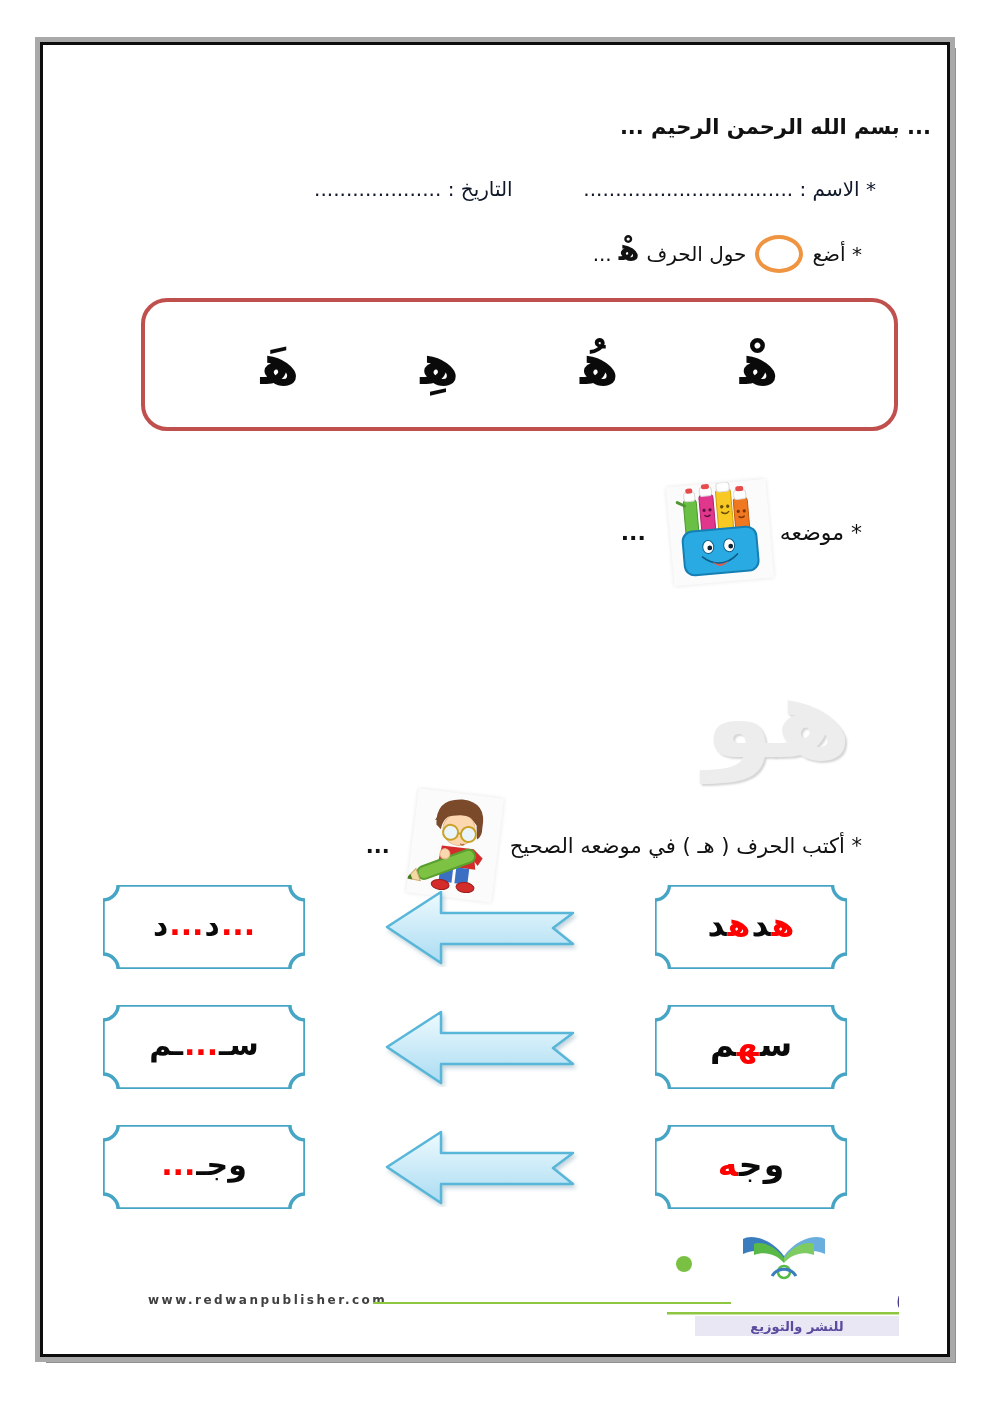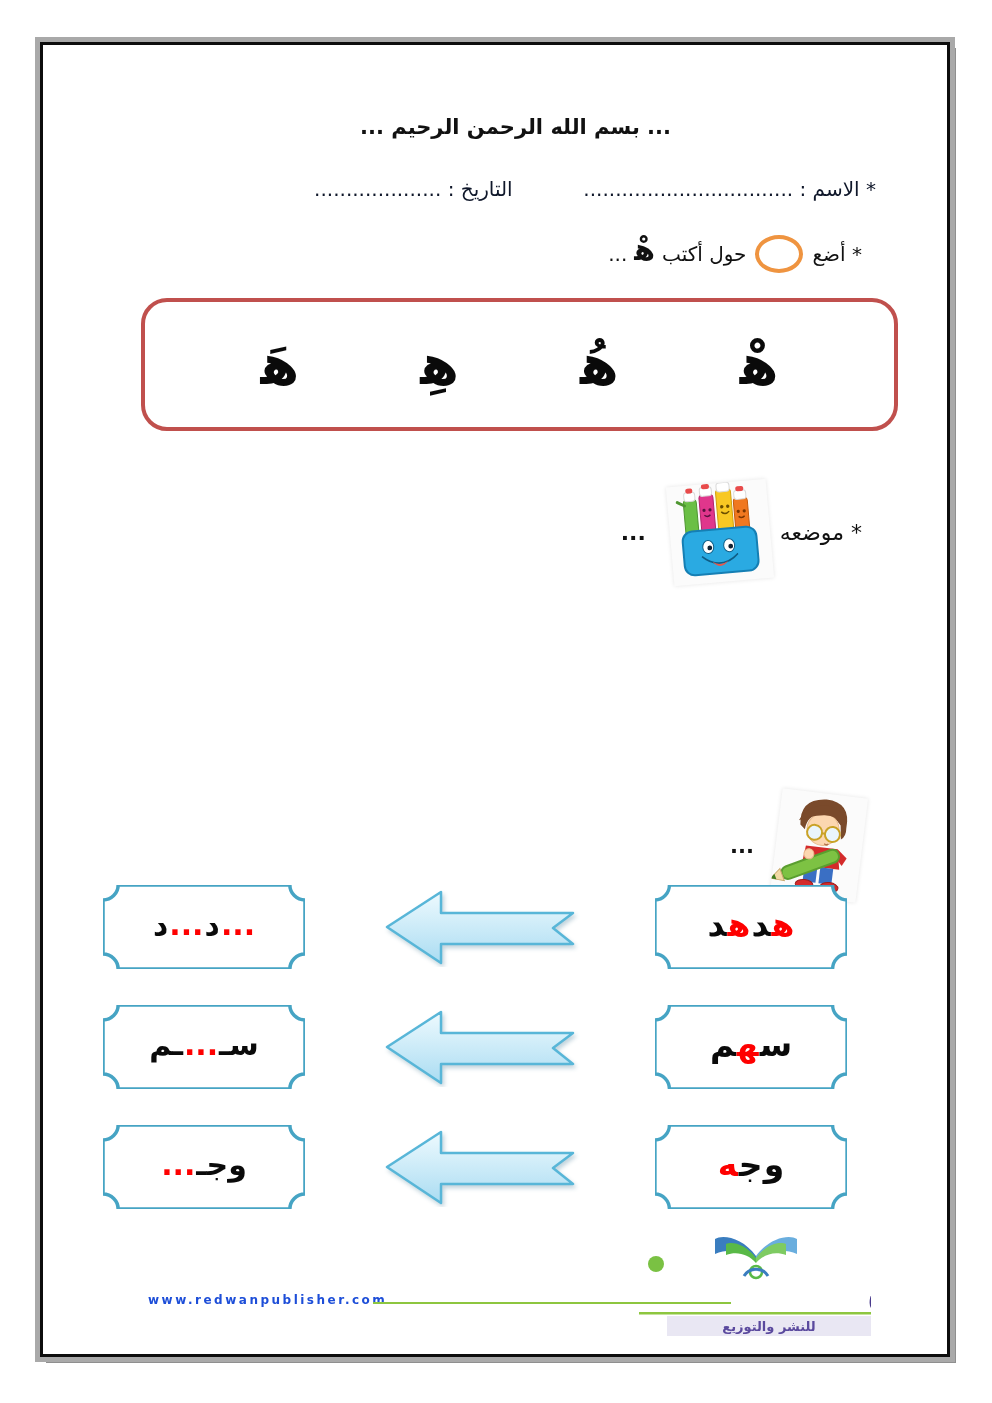--- a/index.html
+++ b/index.html
@@ -14,21 +14,21 @@
     background:#ffffff;
     border:3px solid #0d0d0d;
     outline:5px solid #a9a9a9;
     box-shadow:6px 6px 0 #8f8f8f;
   }
   .abs { position:absolute; }
   .rtl { direction:rtl; unicode-bidi:embed; }
   .red { color:#fe0000; }
 
   .bismillah {
-    top:70px; left:0; right:0; text-align:center;
+    top:70px; left:0; right:16px; 
     font-size:21px; font-weight:bold; color:#111; direction:rtl;padding-left:41px;
   }
   .nameline {
     top:132px; right:71px; left:150px; direction:rtl;
     font-size:20px; color:#0f172a; white-space:nowrap;
   }
   .nameline .gap { display:inline-block; width:58px; }
 
   .circleline {
     top:190px; right:85px; direction:rtl;
@@ -86,44 +86,44 @@
     justify-content:center; direction:rtl; gap:1px;
     font-size:33px; font-weight:bold; color:#0a0a0a; padding-bottom:6px;
   }
   .pbox .word .seg { unicode-bidi:embed; }
   .pbox-right { left:612px; width:192px; }
   .pbox-left  { left:60px;  width:202px; }
   .arrow-wrap { position:absolute; left:340px; top:2px; width:198px; height:80px; }
 
   .footer-url {
     left:105px; top:1248px; font-size:12px; font-weight:bold;
-    letter-spacing:2.5px; color:#1d4ed8;
+    letter-spacing:2.5px; color:#404040;
   }
   .footer-line { left:330px; top:1257px; width:358px; height:2px; background:#8dc63f; }
-  .logo { left:596px; top:1185px; width:232px; height:106px;text-decoration:underline; }
+  .logo { left:624px; top:1185px; width:232px; height:106px;text-decoration:underline; }
 </style>
 </head>
 <body>
 
 <div class="frame">
 
   <div class="abs bismillah">... بسم الله الرحمن الرحيم ...</div>
 
   <div class="abs nameline">
     <span>* الاسم :</span>
     <span>.................................</span>
     <span class="gap"></span>
     <span>التاريخ :</span>
     <span>....................</span>
   </div>
 
   <div class="abs circleline">
     <span>* أضع</span>
     <span class="circle-shape"></span>
-    <span>حول أكتب</span>
+    <span>حول الحرف</span>
     <span class="big-letter">ﻫْ</span>
     <span>...</span>
   </div>
 
   <div class="abs redbox">
     <span class="l">ﻫْ</span>
     <span class="l">ﻫُ</span>
     <span class="l">ﻫِ</span>
     <span class="l">ﻫَ</span>
   </div>
@@ -163,23 +163,25 @@
         <circle cx="38.5" cy="64" r="2.4" fill="#123"></circle>
           <circle cx="59.5" cy="64" r="2.4" fill="#123"></circle>
         <path d="M30,72 Q48,88 66,72 Q58,80 48,80 Q38,80 30,72 Z" fill="#ffffff" stroke="#0e5d86" stroke-width="1.5"></path>
         <path d="M40,78 Q48,84 56,78 Q48,88 40,78 Z" fill="#e8584b"></path>
       </svg>
     </span>
     <span class="dots">...</span>
   </div>
 
   <div class="abs graywords">
+    <span class="w">هو</span>
   </div>
 
   <div class="abs writeline">
+    <span>* أكتب الحرف ( هـ ) في موضعه الصحيح</span>
     <span class="tilt-card" style="transform:rotate(7deg);">
       <svg width="86" height="100" viewBox="0 0 86 100">
 
         <path d="M22,34 Q18,8 45,6 Q70,6 68,32 Q69,40 64,44 L62,30 Q52,18 40,22 Q28,24 27,38 Z" fill="#7a4a2b"></path>
 
         <circle cx="45" cy="36" r="16" fill="#fcd7b0" stroke="#e8b98c"></circle>
         <path d="M20,30 Q28,12 48,12 Q66,14 66,30 Q56,20 44,22 Q30,24 20,30 Z" fill="#7a4a2b"></path>
 
         <circle cx="37" cy="40" r="7.5" fill="#eaf5fb" stroke="#c9a227" stroke-width="2"></circle>
         <circle cx="55" cy="40" r="7.5" fill="#eaf5fb" stroke="#c9a227" stroke-width="2"></circle>

